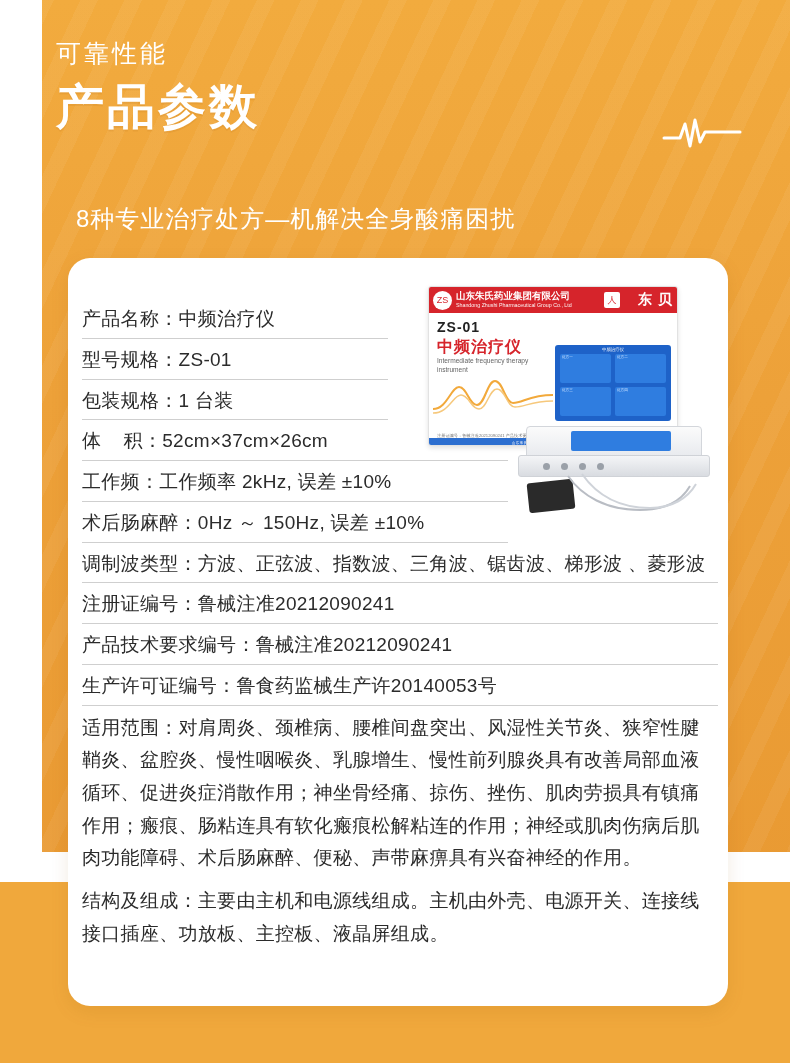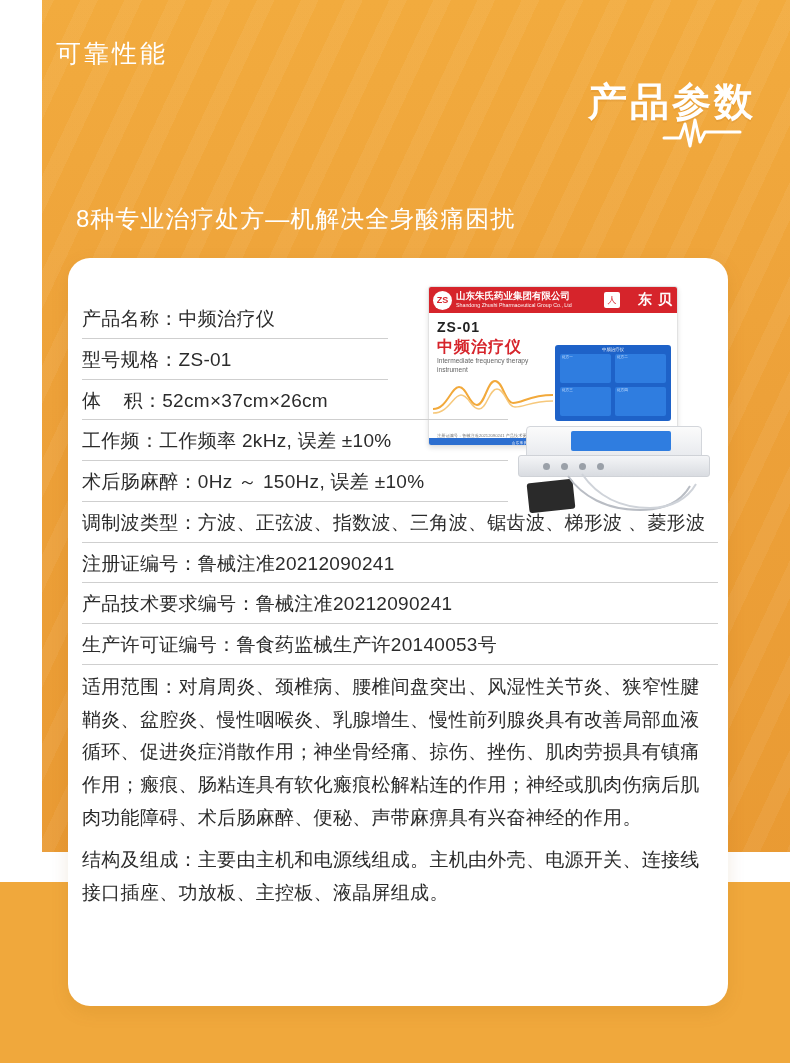--- a/index.html
+++ b/index.html
@@ -37,27 +37,26 @@
   }
   .kicker {
     font-size: 25px;
     color: #ffffff;
     letter-spacing: 3px;
     font-weight: 400;
     line-height: 1.2;
   }
   .title {
     margin-top: 14px;
-    font-size: 39px;
+    font-size: 48px;
     font-weight: bold;
     color: #ffffff;
     letter-spacing: 3px;
     line-height: 1.05;
     text-shadow: 0 2px 0 rgba(180,110,20,0.15);
-    text-align: right;
   }
   .pulse-icon {
     position: absolute;
     right: 14px;
     top: 78px;
     width: 80px;
     height: 36px;
   }
   .subtitle {
     position: absolute;
@@ -136,21 +135,21 @@
     align-items: center;
     padding: 0 4px;
     color: #fff;
   }
   .box-top .zs-logo {
     width: 19px; height: 19px;
     border-radius: 50%;
     background: #ffffff;
     color: #d6242b;
     font-size: 9px;
-    font-weight: bold;
+    font-weight: normal;
     display: flex; align-items: center; justify-content: center;
     margin-right: 4px;
     flex: none;
   }
   .box-top .cn {
     font-size: 9.5px;
     line-height: 1.15;
     font-weight: bold;
   }
   .box-top .en {
@@ -373,20 +372,23 @@
       </div>
     </div>
 
     <div class="spec-list">
       <div class="spec-row short">
         <span class="lbl">产品名称：</span><span>中频治疗仪</span>
       </div>
       <div class="spec-row short">
         <span class="lbl">型号规格：</span><span>ZS-01</span>
       </div>
+      <div class="spec-row short">
+        <span class="lbl">包装规格：</span><span>1 台装</span>
+      </div>
       <div class="spec-row mid">
         <span class="lbl">体    积：</span><span>52cm×37cm×26cm</span>
       </div>
       <div class="spec-row mid">
         <span class="lbl">工作频：</span><span>工作频率 2kHz, 误差 ±10%</span>
       </div>
       <div class="spec-row mid">
         <span class="lbl">术后肠麻醉：</span><span>0Hz ～ 150Hz, 误差 ±10%</span>
       </div>
       <div class="spec-row wide">

